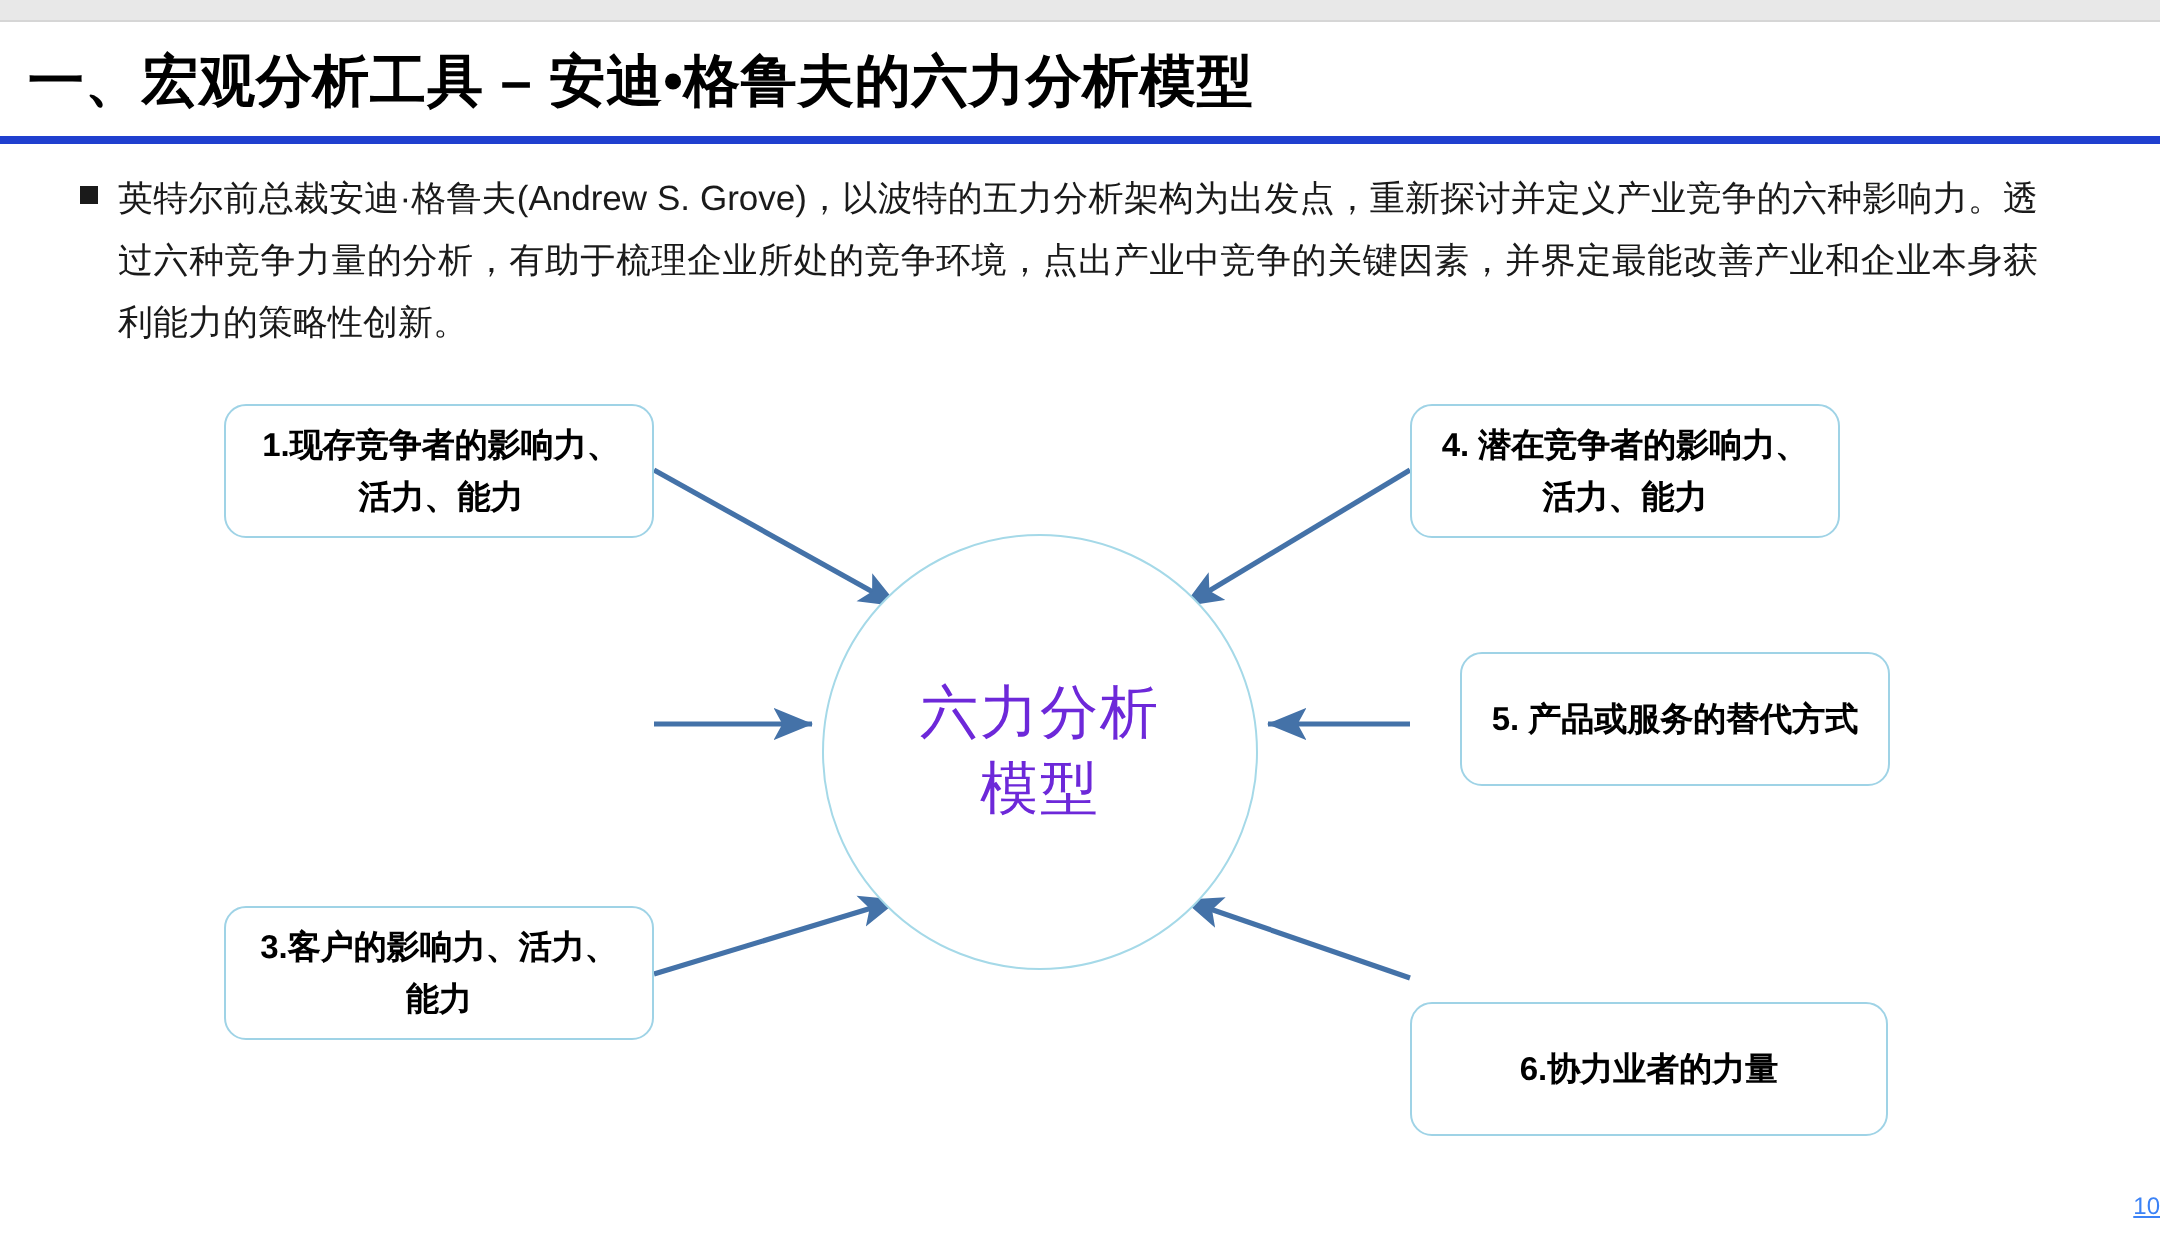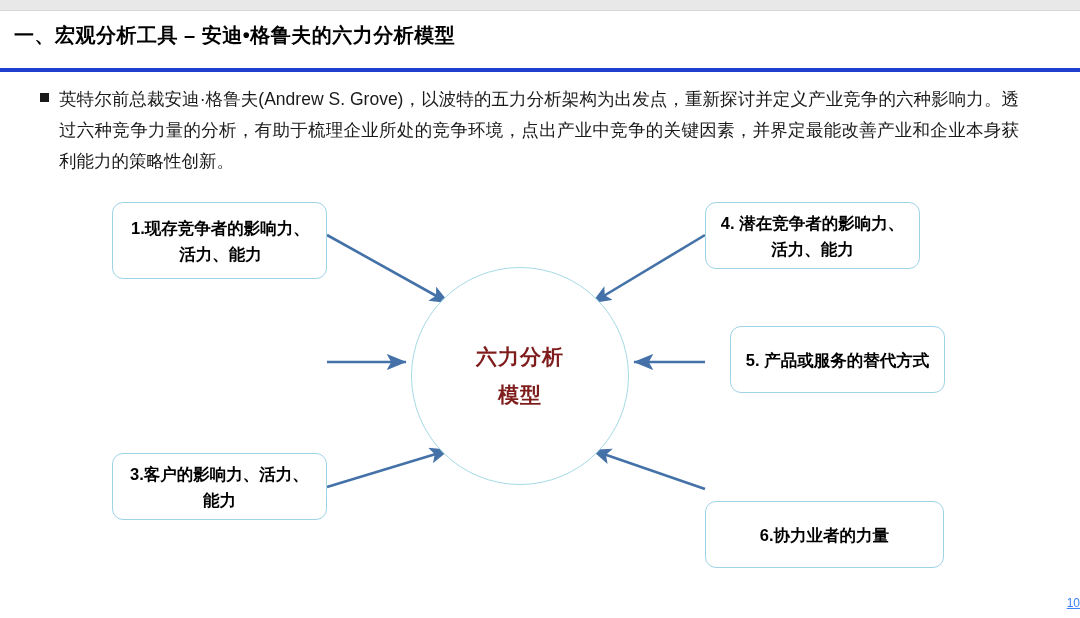--- a/index.html
+++ b/index.html
@@ -28,21 +28,21 @@
     left: 0; top: 10px;
     width: 1080px; height: 1px;
     background: #d6d6d6;
   }
 
   
   .slide-title {
     position: absolute;
     left: 14px;
     top: 22px;
-    font-size: 20px;
+    font-size: 28px;
     font-weight: bold;
     letter-spacing: 0.5px;
     color: #000000;
     white-space: nowrap;
   }
   .title-rule {
     position: absolute;
     left: 0;
     top: 68px;
     width: 1080px;
@@ -101,21 +101,21 @@
     justify-content: center;
     text-align: center;
     font-size: 16.5px;
     font-weight: bold;
     line-height: 26px;
     color: #000000;
     padding: 4px 14px;
     z-index: 3;
   }
 
-  .box-1 { left: 112px; top: 24px;  width: 215px; height: 77px; padding-left: 16px; }
+  .box-1 { left: 112px; top: 24px;  width: 215px; height: 67px; padding-left: 16px; }
   .box-2 { left: 112px; top: 148px; width: 215px; height: 67px; }
   .box-3 { left: 112px; top: 275px; width: 215px; height: 67px; }
   .box-4 { left: 705px; top: 24px;  width: 215px; height: 67px; justify-content: center; }
   .box-5 { left: 705px; top: 148px; width: 215px; height: 67px; margin-left: 25px; }
   .box-6 { left: 705px; top: 278px; width: 239px; height: 67px; margin-top: 45px; }
 
   
   .center-circle {
     position: absolute;
     left: 411px;
@@ -126,24 +126,24 @@
     border: 1.8px solid #a5d9e8;
     border-radius: 50%;
     background: #ffffff;
     display: flex;
     flex-direction: column;
     align-items: center;
     justify-content: center;
     z-index: 4;
   }
   .center-line {
-    font-size: 21px;
-    font-weight: bold;
+    font-size: 29px;
+    font-weight: normal;
     line-height: 38px;
-    color: #7f1d1d;
+    color: #6d28d9;
     letter-spacing: 1px;
   }
 
   
   .page-number {
     position: absolute;
     right: 0;
     bottom: 8px;
     font-size: 12px;
     color: #3b82f6;

